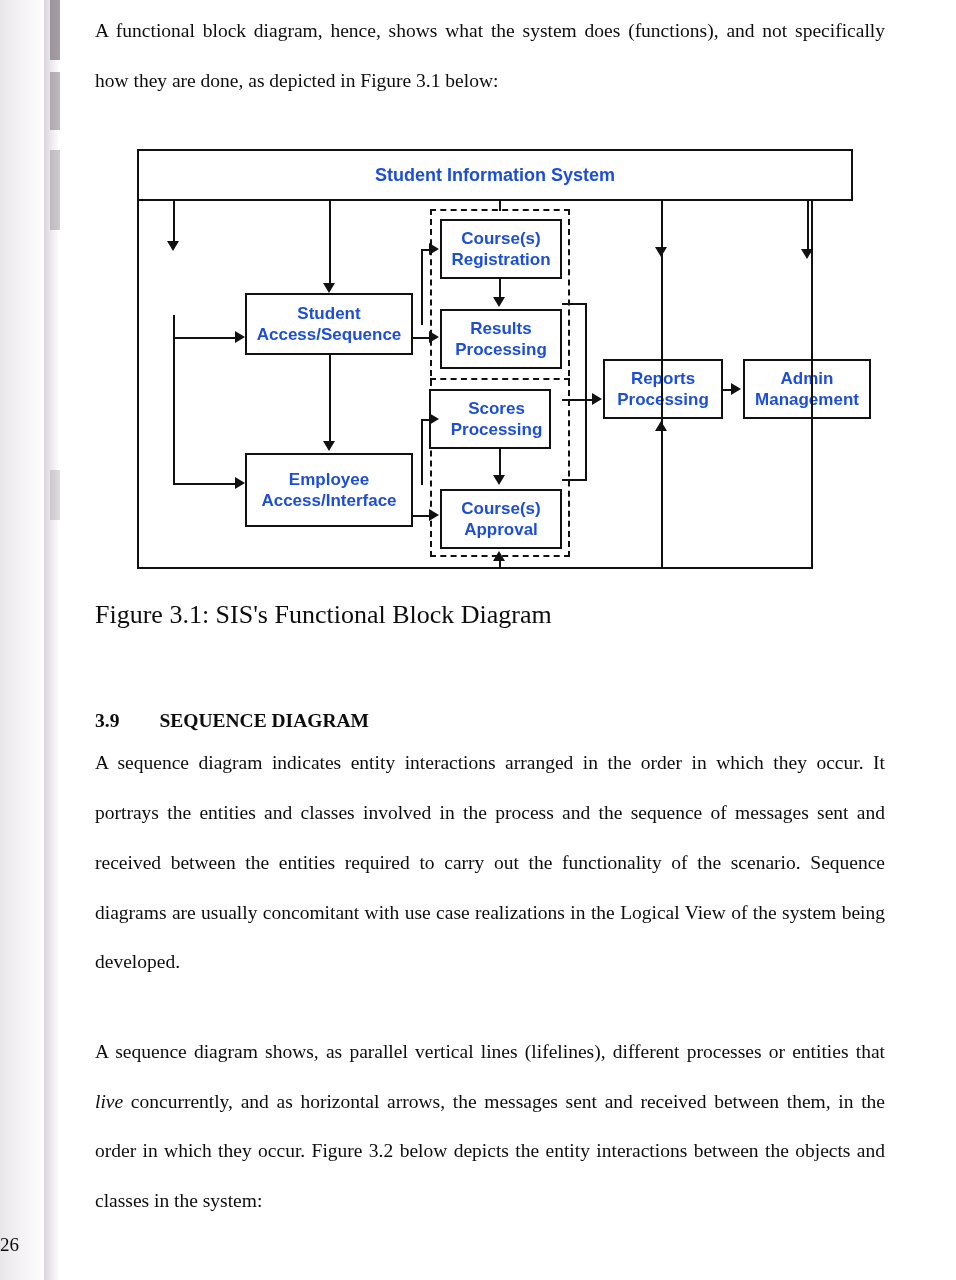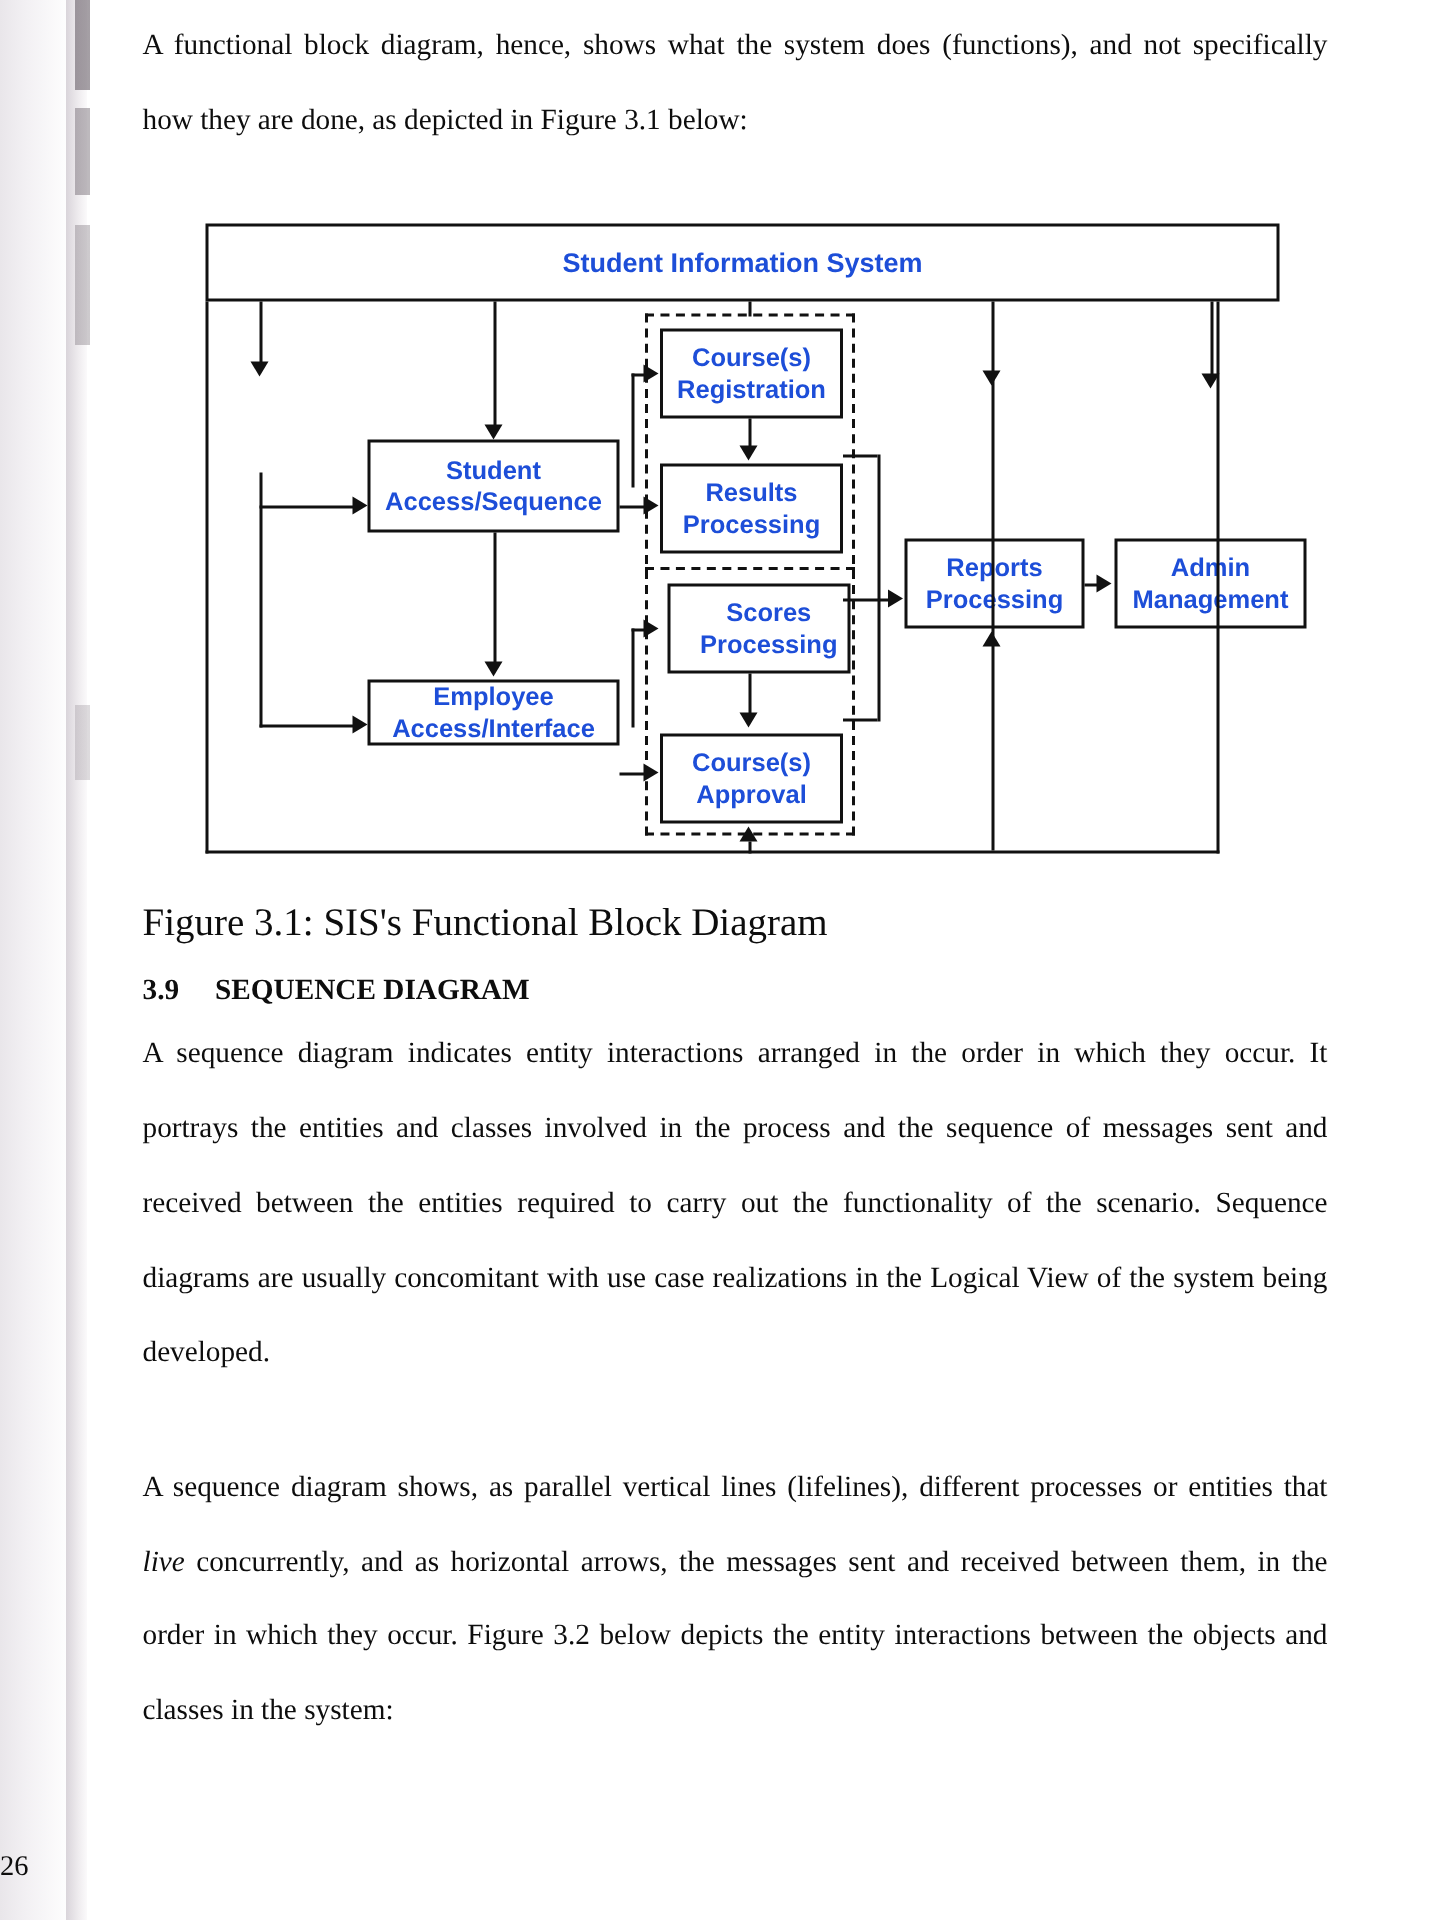--- a/index.html
+++ b/index.html
@@ -120,23 +120,23 @@
   .figure-caption {
     font-family: "Liberation Serif", serif;
     font-size: 26px;
     margin-top: 14px;
   }
 
   .section-heading {
     font-family: "Liberation Serif", serif;
     font-weight: bold;
     font-size: 19.5px;
-    margin-top: 20px;
+    margin-top: 80px;
     display: flex;
-    gap: 24px;
+    gap: 40px;
   }
 
   .page-number {
     position: absolute;
     bottom: 24px;
     left: 0;
     width: 956px;
     font-size: 19px;
     font-family: "Liberation Serif", serif;
   }
@@ -157,30 +157,30 @@
     <div class="node title-bar" style="left:42px; top:18px; width:716px; height:52px;">Student Information System</div>
 
     <div class="dashed-box" style="left:335px; top:78px; width:140px; height:348px;"></div>
 
     <div class="dashed-box" style="left:335px; top:247px; width:140px; height:0; border-width:2px 0 0 0;"></div>
 
 
     <div class="node" style="left:150px; top:162px; width:168px; height:62px; white-space:pre-line;">Student
 Access/Sequence</div>
 
-    <div class="node" style="left:150px; top:322px; width:168px; height:44px; white-space:pre-line;">Employee
+    <div class="node" style="left:150px; top:322px; width:168px; height:74px; white-space:pre-line;">Employee
 Access/Interface</div>
 
     <div class="node" style="left:345px; top:88px; width:122px; height:60px; white-space:pre-line;">Course(s)
 Registration</div>
 
     <div class="node" style="left:345px; top:178px; width:122px; height:60px; white-space:pre-line;">Results
 Processing</div>
 
-    <div class="node" style="left:350px; top:258px; width:122px; height:60px; white-space:pre-line;padding-left:13px;">Scores
+    <div class="node" style="left:334px; top:258px; width:122px; height:60px; white-space:pre-line;padding-left:13px;">Scores
 Processing</div>
 
     <div class="node" style="left:345px; top:358px; width:122px; height:60px; white-space:pre-line;">Course(s)
 Approval</div>
 
     <div class="node" style="left:508px; top:228px; width:120px; height:60px; white-space:pre-line;">Reports
 Processing</div>
 
     <div class="node" style="left:648px; top:228px; width:128px; height:60px; white-space:pre-line;">Admin
 Management</div>

